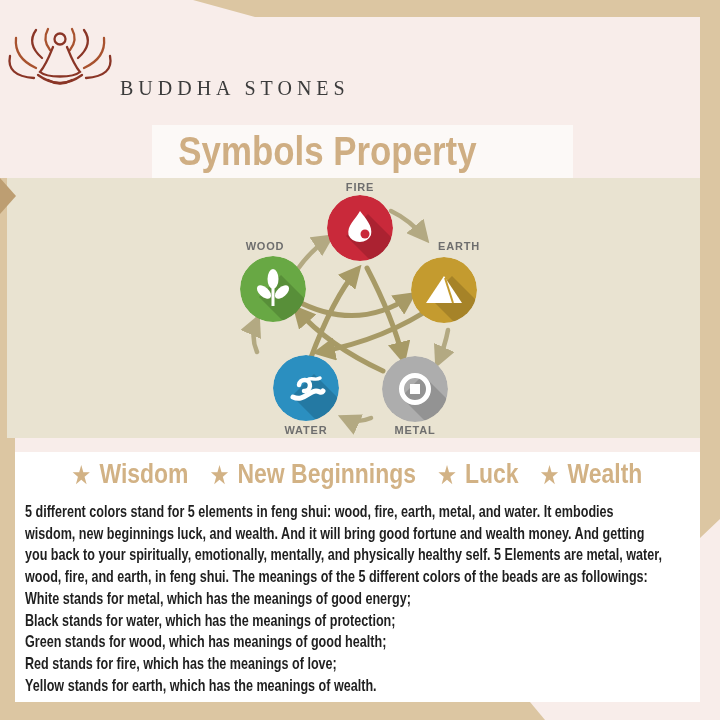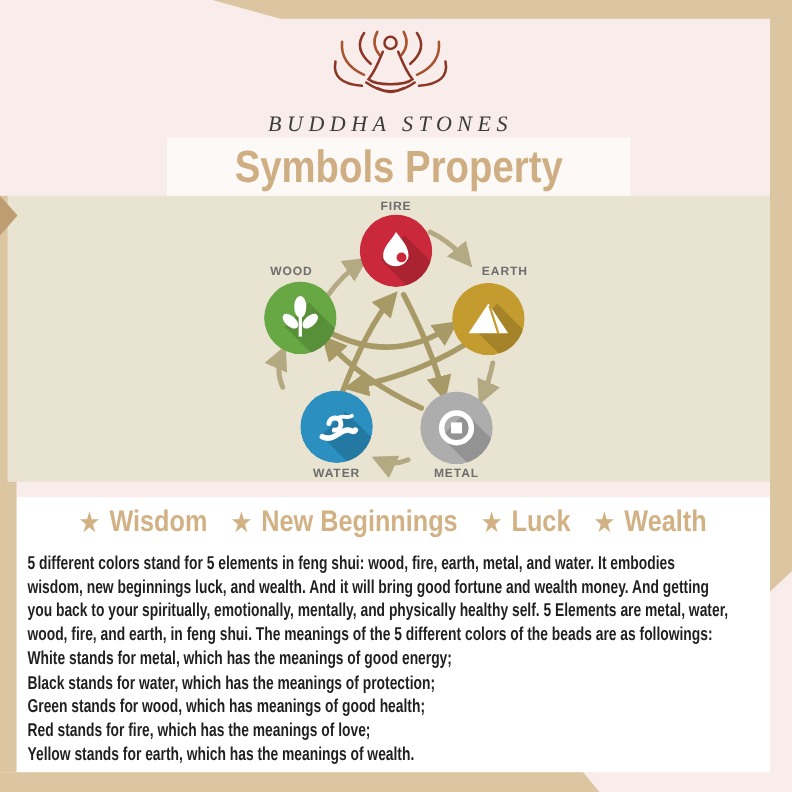--- a/index.html
+++ b/index.html
@@ -10,29 +10,29 @@
 
   
   .f-pink{fill:var(--bg_pink);}
   .f-tan{fill:var(--frame_tan);}
   .f-tandark{fill:var(--frame_tan_dark);}
   .f-beige{fill:var(--panel_beige);}
   .f-band{fill:var(--band_white);}
   .f-white{fill:var(--panel_white);}
 
   
-  #brand{left:0;top:24px;width:710px;display:flex;flex-direction:column;align-items:center;font-style:italic;}
+  #brand{left:0;top:24px;width:710px;display:flex;flex-direction:row;align-items:flex-end;}
   #brand-name{margin-top:2px;font-family:"Liberation Serif",serif;font-size:20px;letter-spacing:5px;color:var(--brand_text);}
   .petal-a{stroke:var(--brand_orange);}
   .petal-b{stroke:var(--brand_maroon);}
   .lotus path,.lotus circle{fill:none;stroke-width:2.3;stroke-linecap:round;}
   .figure path,.figure circle{stroke:var(--brand_maroon);}
 
   
-  #title-band{left:152px;top:125px;width:421px;height:53px;display:flex;align-items:center;justify-content:center;}
+  #title-band{left:152px;top:125px;width:421px;height:53px;display:flex;align-items:center;}
   #title-band h1{margin:0;font-size:41px;font-weight:bold;color:var(--title_tan);white-space:nowrap;transform:scaleX(.85);}
 
   
   #diagram{left:7px;top:178px;}
   .el-label{font-size:11px;font-weight:bold;letter-spacing:.8px;fill:var(--label_gray);text-anchor:middle;}
   .arrow-in{fill:none;stroke:var(--arrow_inner);stroke-width:5;stroke-linecap:round;}
   .arrow-out{fill:none;stroke:var(--arrow_outer);stroke-width:4.5;stroke-linecap:round;}
   .mk-in{fill:var(--arrow_inner);}
   .mk-out{fill:var(--arrow_outer);}
   .shadow{fill:rgba(0,0,0,.15);}

